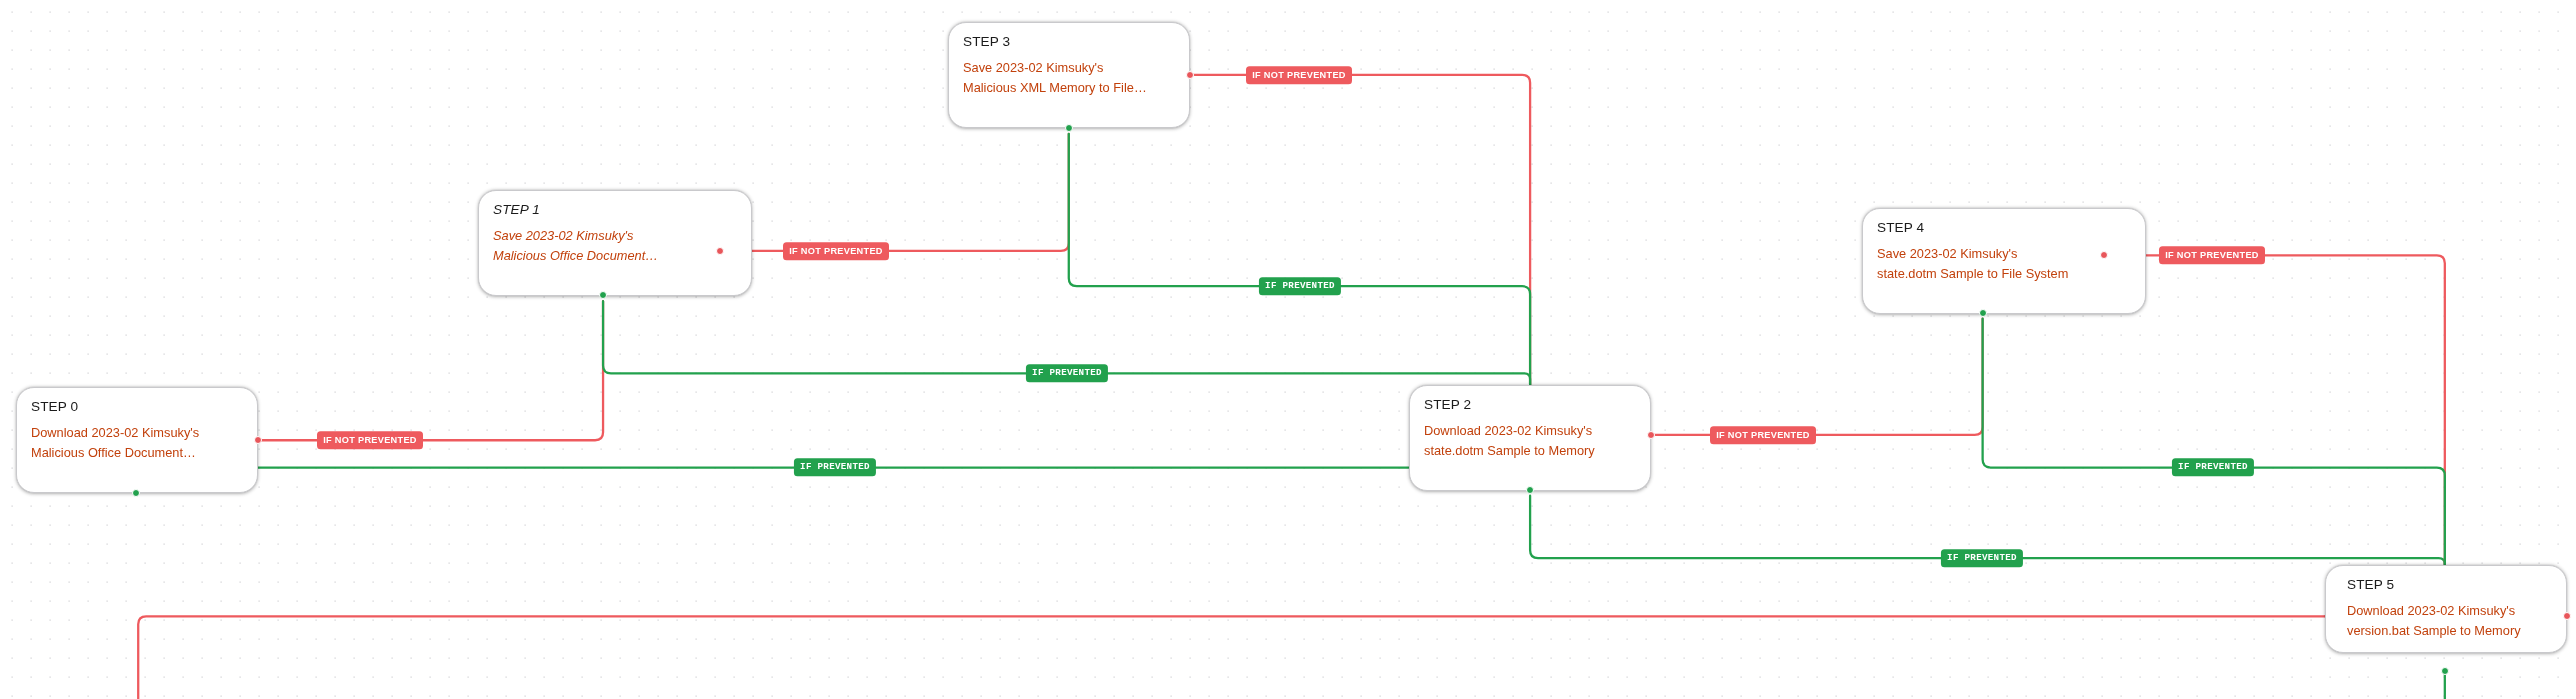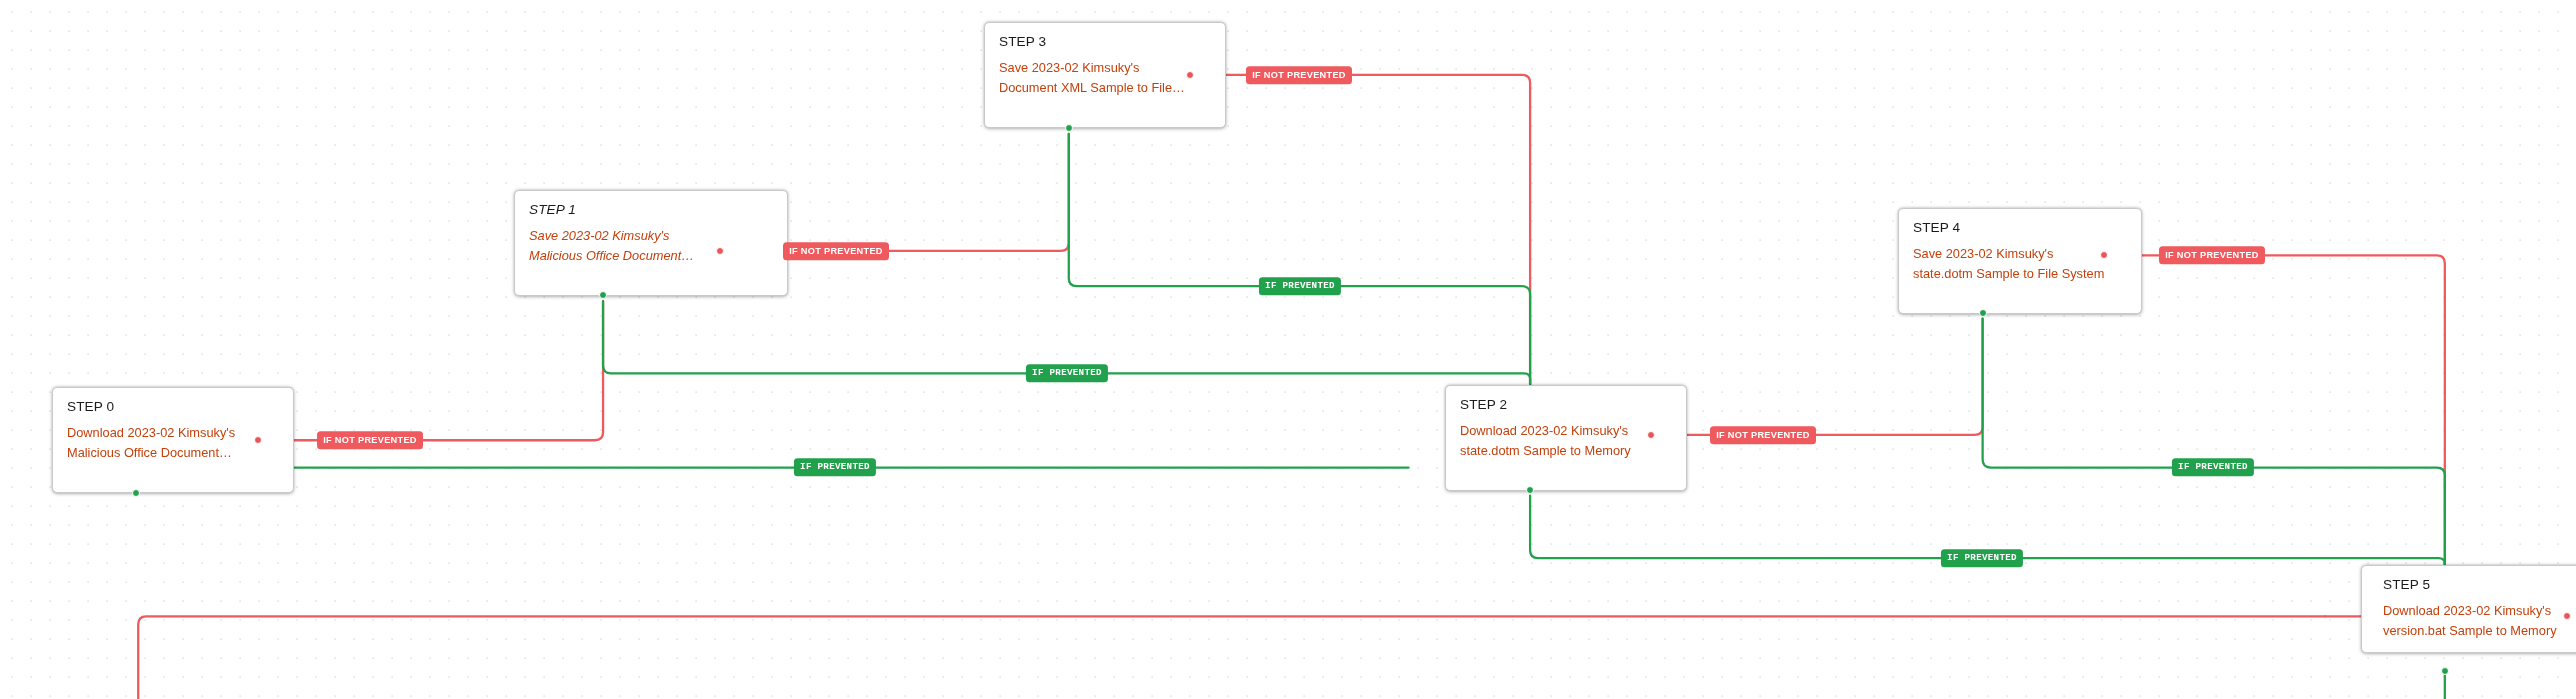--- a/index.html
+++ b/index.html
@@ -26,25 +26,24 @@
     top: 0;
     width: 2576px;
     height: 700px;
     pointer-events: none;
   }
   .node {
     position: absolute;
     box-sizing: border-box;
     background: #ffffff;
     border: 0.9px solid #c9c9cc;
-    border-radius: 5px;
+    border-radius: 18px;
     box-shadow: 0 0.9px 3.5px rgba(0,0,0,0.30), 0 0 0 0.4px rgba(0,0,0,0.04);
     padding: 10.6px 14px 10.6px 14px;
     cursor: pointer;
-    margin-left: 36px;
   }
   .node-title {
     font-size: 13.6px;
     line-height: 16.7px;
     color: #1b1b1b;
     font-weight: 400;
     letter-spacing: 0.1px;
     margin-bottom: 8px;
     white-space: nowrap;
   }
@@ -124,28 +123,28 @@
         <a class="node-link">Malicious Office Document…</a>
       </div>
       <div class="node" style="left: 478px; top: 190px; width: 274px; height: 106px; font-style: italic;">
         <div class="node-title">STEP 1</div>
         <a class="node-link">Save 2023-02 Kimsuky's</a>
         <a class="node-link">Malicious Office Document…</a>
       </div>
       <div class="node" style="left: 948px; top: 22px; width: 242px; height: 106px;">
         <div class="node-title">STEP 3</div>
         <a class="node-link">Save 2023-02 Kimsuky's</a>
-        <a class="node-link">Document XML Sample to File…</a>
+        <a class="node-link">Malicious XML Memory to File…</a>
       </div>
       <div class="node" style="left: 1409px; top: 385px; width: 242px; height: 106px;">
         <div class="node-title">STEP 2</div>
         <a class="node-link">Download 2023-02 Kimsuky's</a>
         <a class="node-link">state.dotm Sample to Memory</a>
       </div>
-      <div class="node" style="left: 1862px; top: 208px; width: 244px; height: 106px;">
+      <div class="node" style="left: 1862px; top: 208px; width: 284px; height: 106px;">
         <div class="node-title">STEP 4</div>
         <a class="node-link">Save 2023-02 Kimsuky's</a>
         <a class="node-link">state.dotm Sample to File System</a>
       </div>
       <div class="node" style="left: 2325px; top: 565px; width: 242px; height: 88px; padding-left: 21px;">
         <div class="node-title">STEP 5</div>
         <a class="node-link">Download 2023-02 Kimsuky's</a>
         <a class="node-link">version.bat Sample to Memory</a>
       </div>
     </div>

